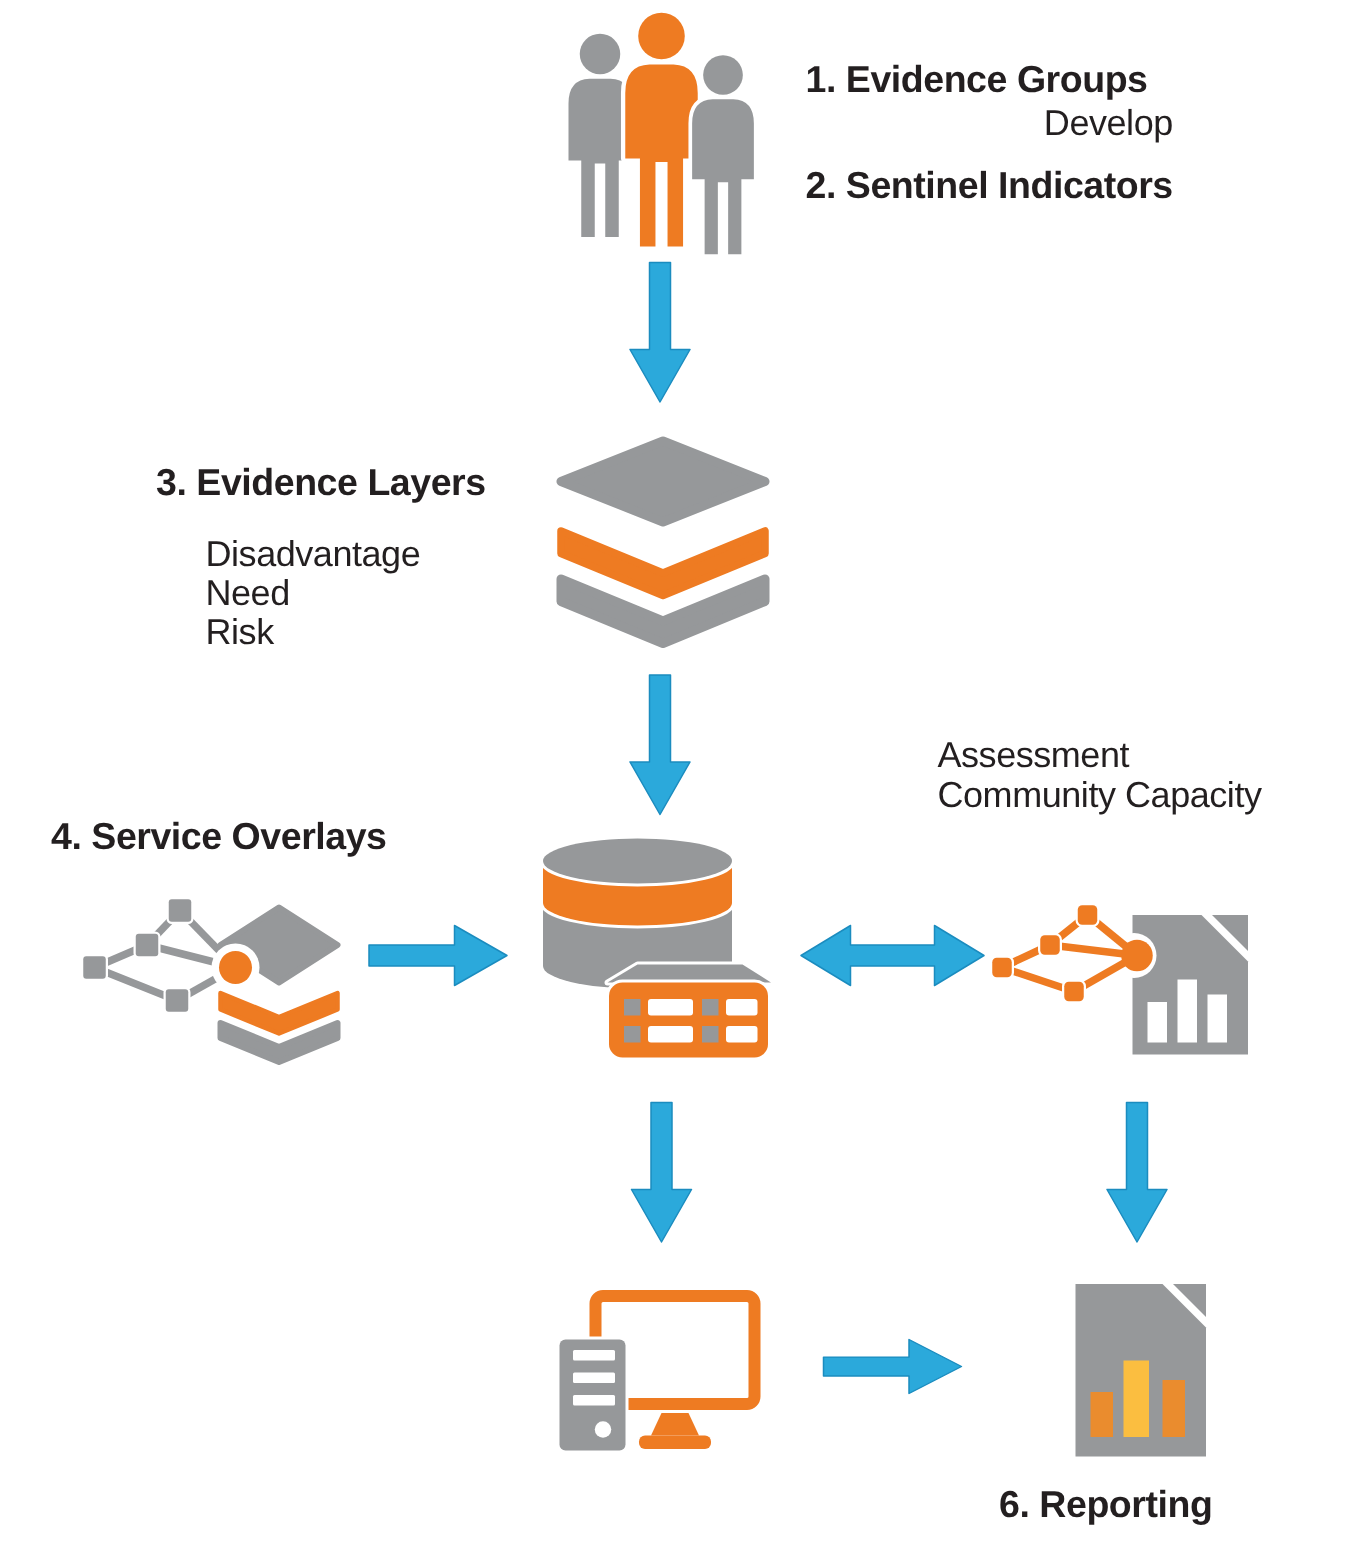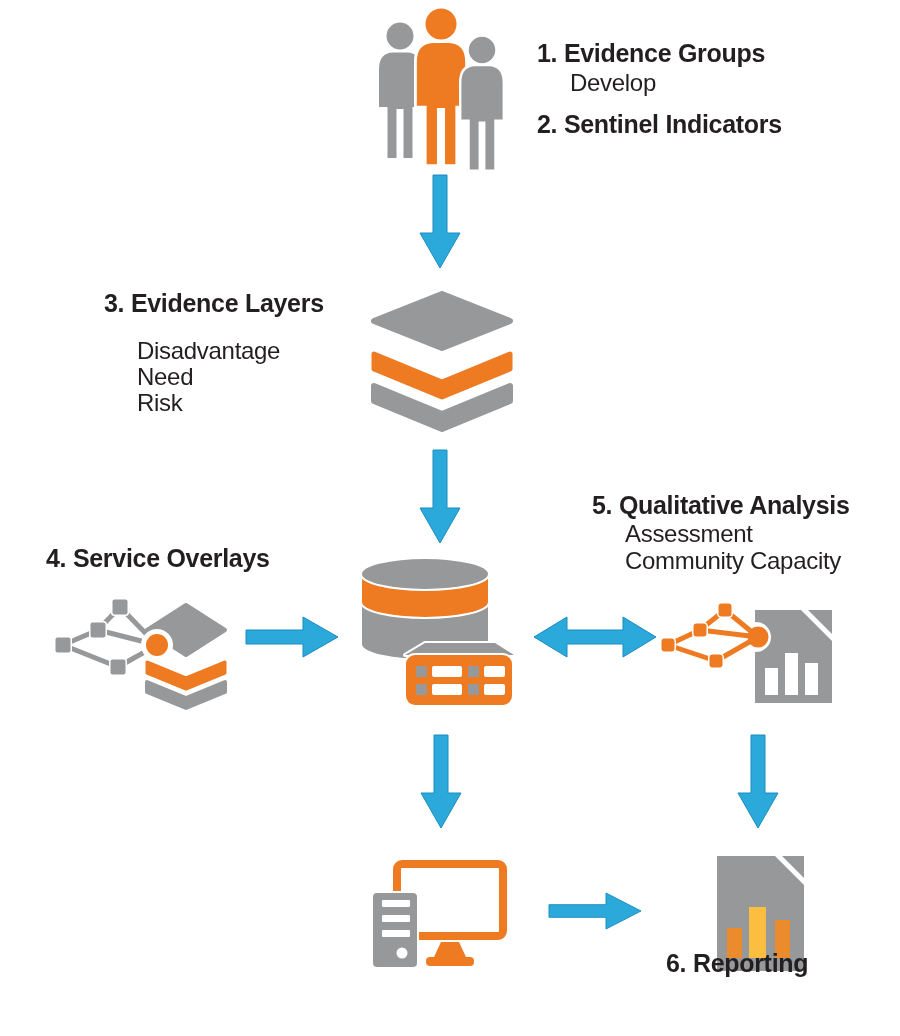--- a/index.html
+++ b/index.html
@@ -55,52 +55,52 @@
           </g>
       </defs>
       <use href="#person" transform="translate(30,28)" class="f-gray ow"></use>
       <use href="#person" transform="translate(71,16) scale(1.15)" class="f-orange ow"></use>
       <use href="#person" transform="translate(112,42) scale(0.98)" class="f-gray ow"></use>
     </svg>
   </div>
 
   <div class="tb" style="left:537px;top:38px;">
     <div class="t-title">1. Evidence Groups</div>
-    <div class="t-sub" style="line-height:29px;">Develop</div>
+    <div class="t-sub" style="line-height:29px;text-align:right;">Develop</div>
     <div class="t-title mt4">2. Sentinel Indicators</div>
   </div>
 
   <div class="abs" style="left:420px;top:175px;">
     <svg width="40" height="93" viewBox="0 0 40 93">
         <use href="#adown" class="arrow"></use>
       </svg>
   </div>
 
   <div class="abs" style="left:372px;top:290px;">
     <svg width="140" height="142" viewBox="0 0 140 142">
       <polygon points="70,4 138,31 70,58 2,31" class="sj-gray"></polygon>
       <path d="M2,64 L70,92 L138,64 L138,79 L70,107 L2,79 Z" class="sj-orange"></path>
       <path d="M2,96 L70,124 L138,96 L138,111 L70,139 L2,111 Z" class="sj-gray"></path>
     </svg>
   </div>
 
-  <div class="tb" style="left:104px;top:288px;">
+  <div class="tb" style="left:104px;top:307px;">
     <div class="t-title">3. Evidence Layers</div>
     <div class="t-sub lh26" style="margin-top:20px;">Disadvantage</div>
     <div class="t-sub lh26">Need</div>
     <div class="t-sub lh26">Risk</div>
   </div>
 
   <div class="abs" style="left:420px;top:450px;">
     <svg width="40" height="93" viewBox="0 0 40 93">
         <use href="#adown" class="arrow"></use>
       </svg>
   </div>
 
-  <div class="tb" style="left:46px;top:543px;">
+  <div class="tb" style="left:34px;top:543px;">
     <div class="t-title">4. Service Overlays</div>
   </div>
 
   <div class="abs" style="left:50px;top:590px;">
     <svg width="192" height="122" viewBox="0 0 192 122">
       <polygon points="136,15 175,40 136,65 97,40" class="sj-gray-sm"></polygon>
       <path d="M97,72 L136,88 L175,72 L175,83 L136,99 L97,83 Z" class="sj-orange-sm"></path>
       <path d="M97,92 L136,108 L175,92 L175,102 L136,118 L97,102 Z" class="sj-gray-sm"></path>
       <line x1="70" y1="17" x2="107" y2="55" class="e-gray"></line>
       <line x1="70" y1="17" x2="48" y2="40" class="e-gray"></line>
@@ -141,21 +141,20 @@
     </svg>
   </div>
 
   <div class="abs" style="left:534px;top:617px;">
     <svg width="122" height="40" viewBox="0 0 122 40">
         <use href="#adbl" class="arrow"></use>
       </svg>
   </div>
 
   <div class="tb" style="left:592px;top:490px;">
-    <div class="t-title">5. Qualitative Analysis</div>
     <div class="t-sub">Assessment</div>
     <div class="t-sub">Community Capacity</div>
   </div>
 
   <div class="abs" style="left:656px;top:590px;">
     <svg width="180" height="120" viewBox="0 0 180 120">
       <path d="M99,20 H145 L176,51 V113 H99 Z" class="f-gray"></path>
       <path d="M152,20 H176 V44 Z" class="f-gray"></path>
       <rect x="109" y="78" width="13" height="27" class="f-white"></rect>
       <rect x="129" y="63" width="13" height="42" class="f-white"></rect>
@@ -209,17 +208,17 @@
   <div class="abs" style="left:716px;top:855px;">
     <svg width="90" height="117" viewBox="0 0 90 117">
       <path d="M1,1 H59 L88,30 V116 H1 Z" class="f-gray"></path>
       <path d="M66,1 H88 V23 Z" class="f-gray"></path>
       <rect x="11" y="73" width="15" height="30" class="f-bar"></rect>
       <rect x="33" y="52" width="17" height="51" class="f-yellow"></rect>
       <rect x="59" y="65" width="15" height="38" class="f-bar"></rect>
     </svg>
   </div>
 
-  <div class="tb" style="left:666px;top:948px;">
+  <div class="tb" style="left:666px;top:988px;">
     <div class="t-title">6. Reporting</div>
   </div>
 
 </div>
 
 </body></html>

